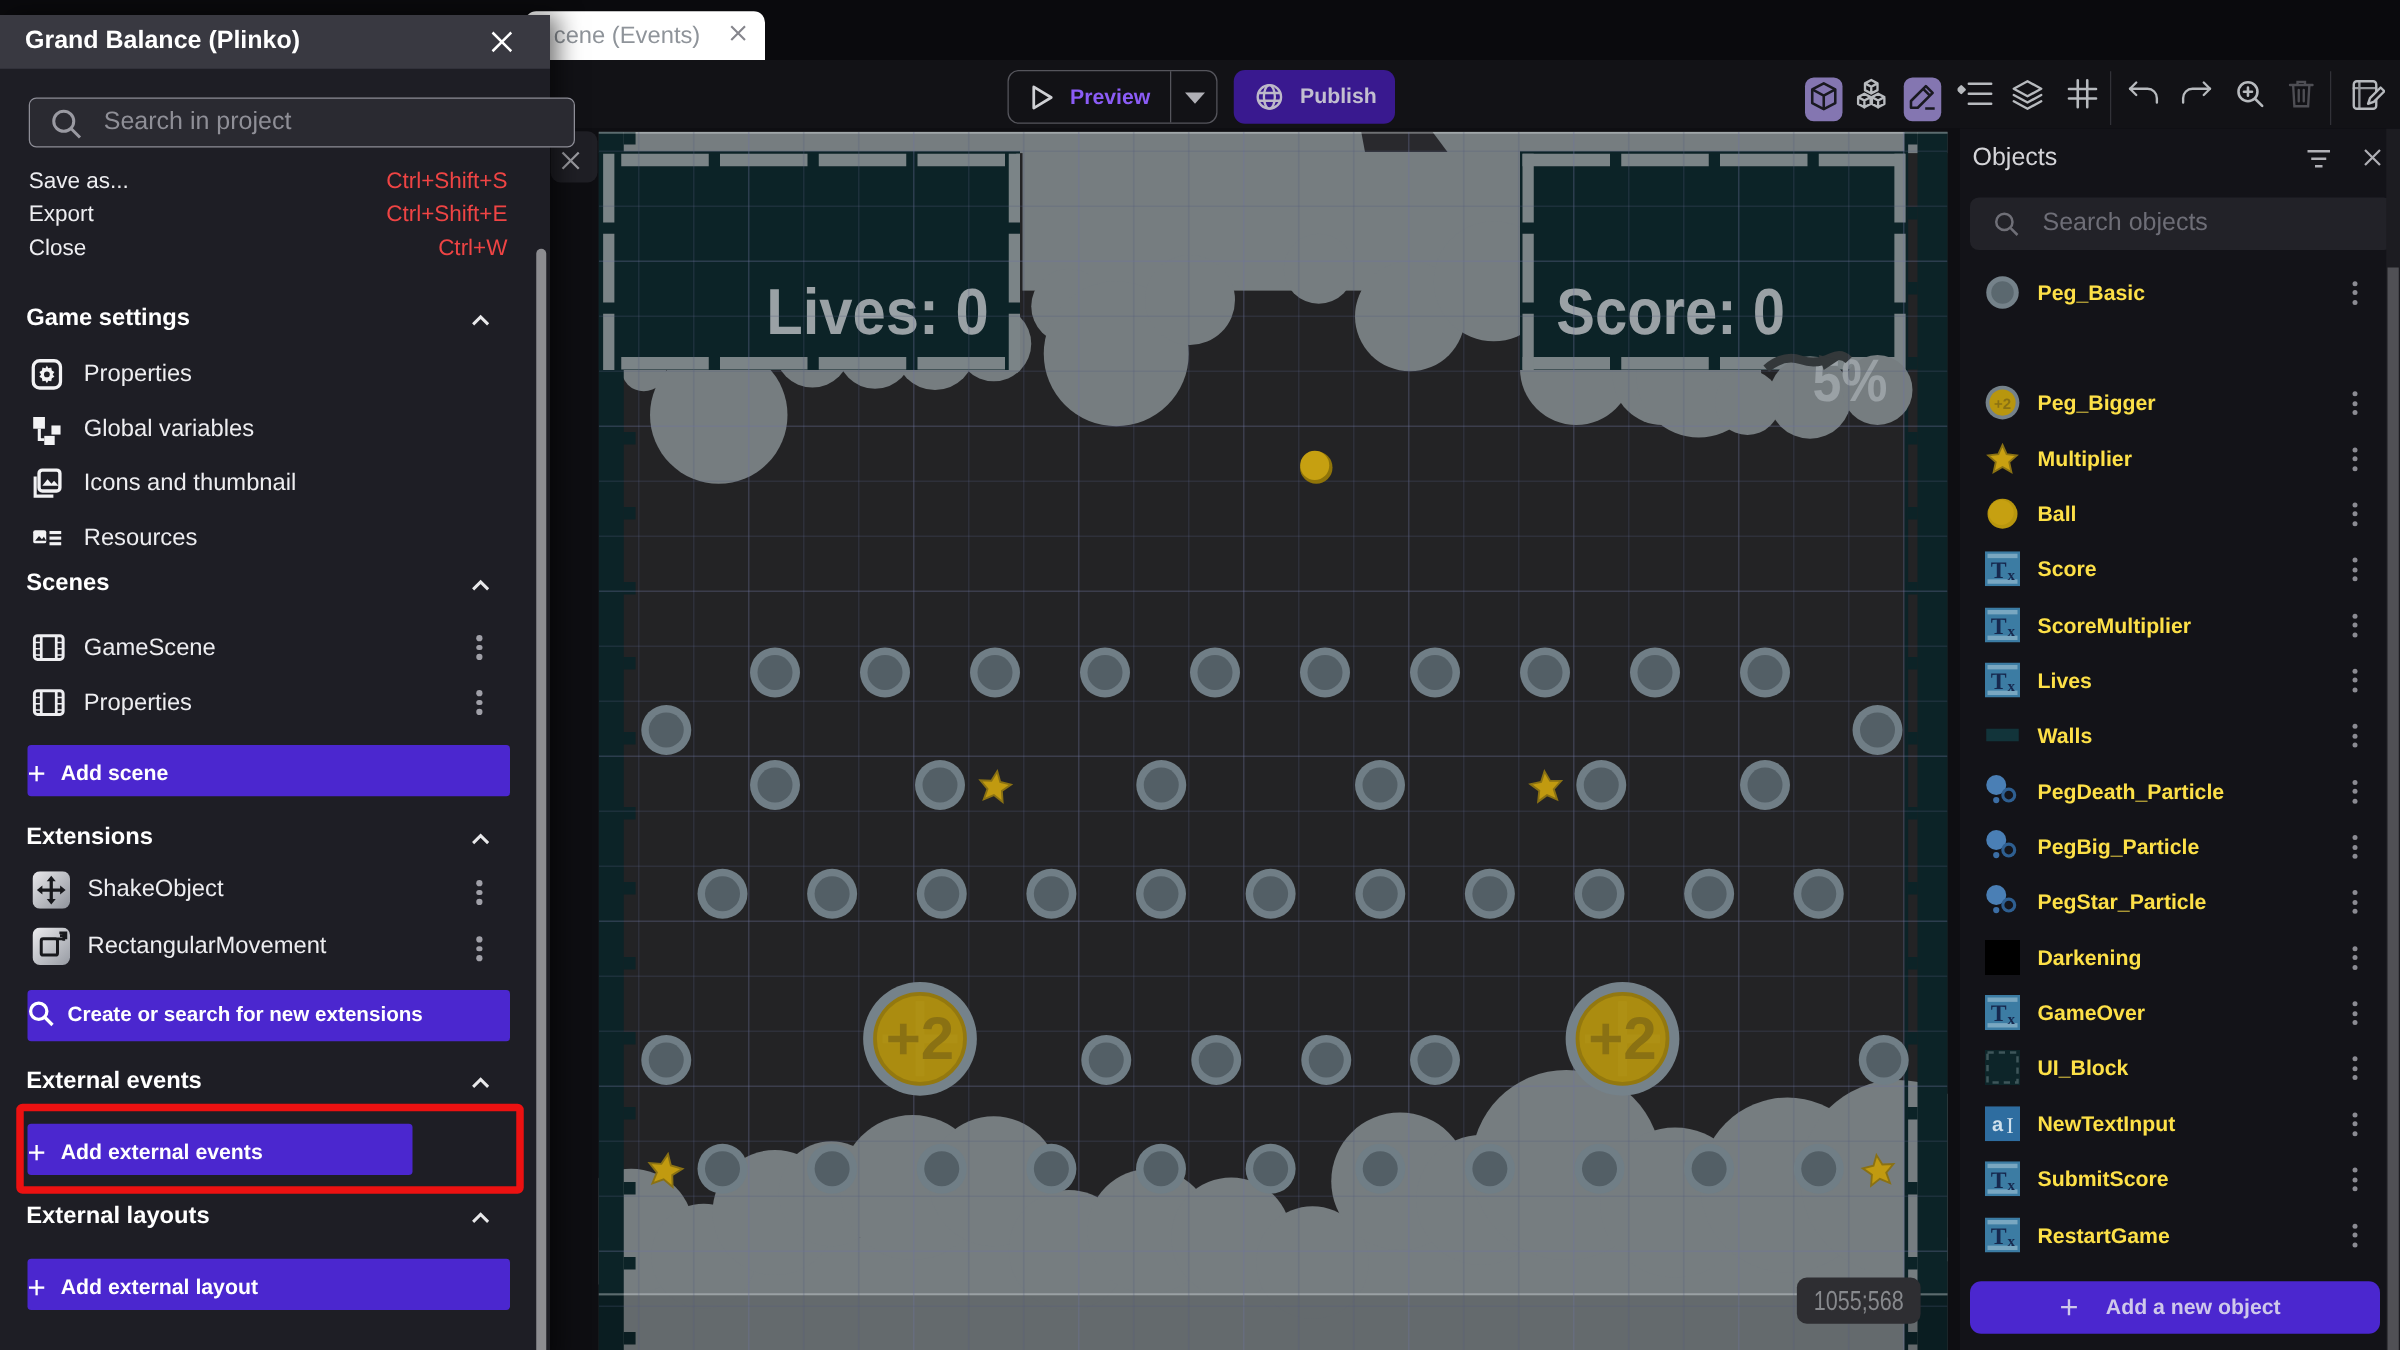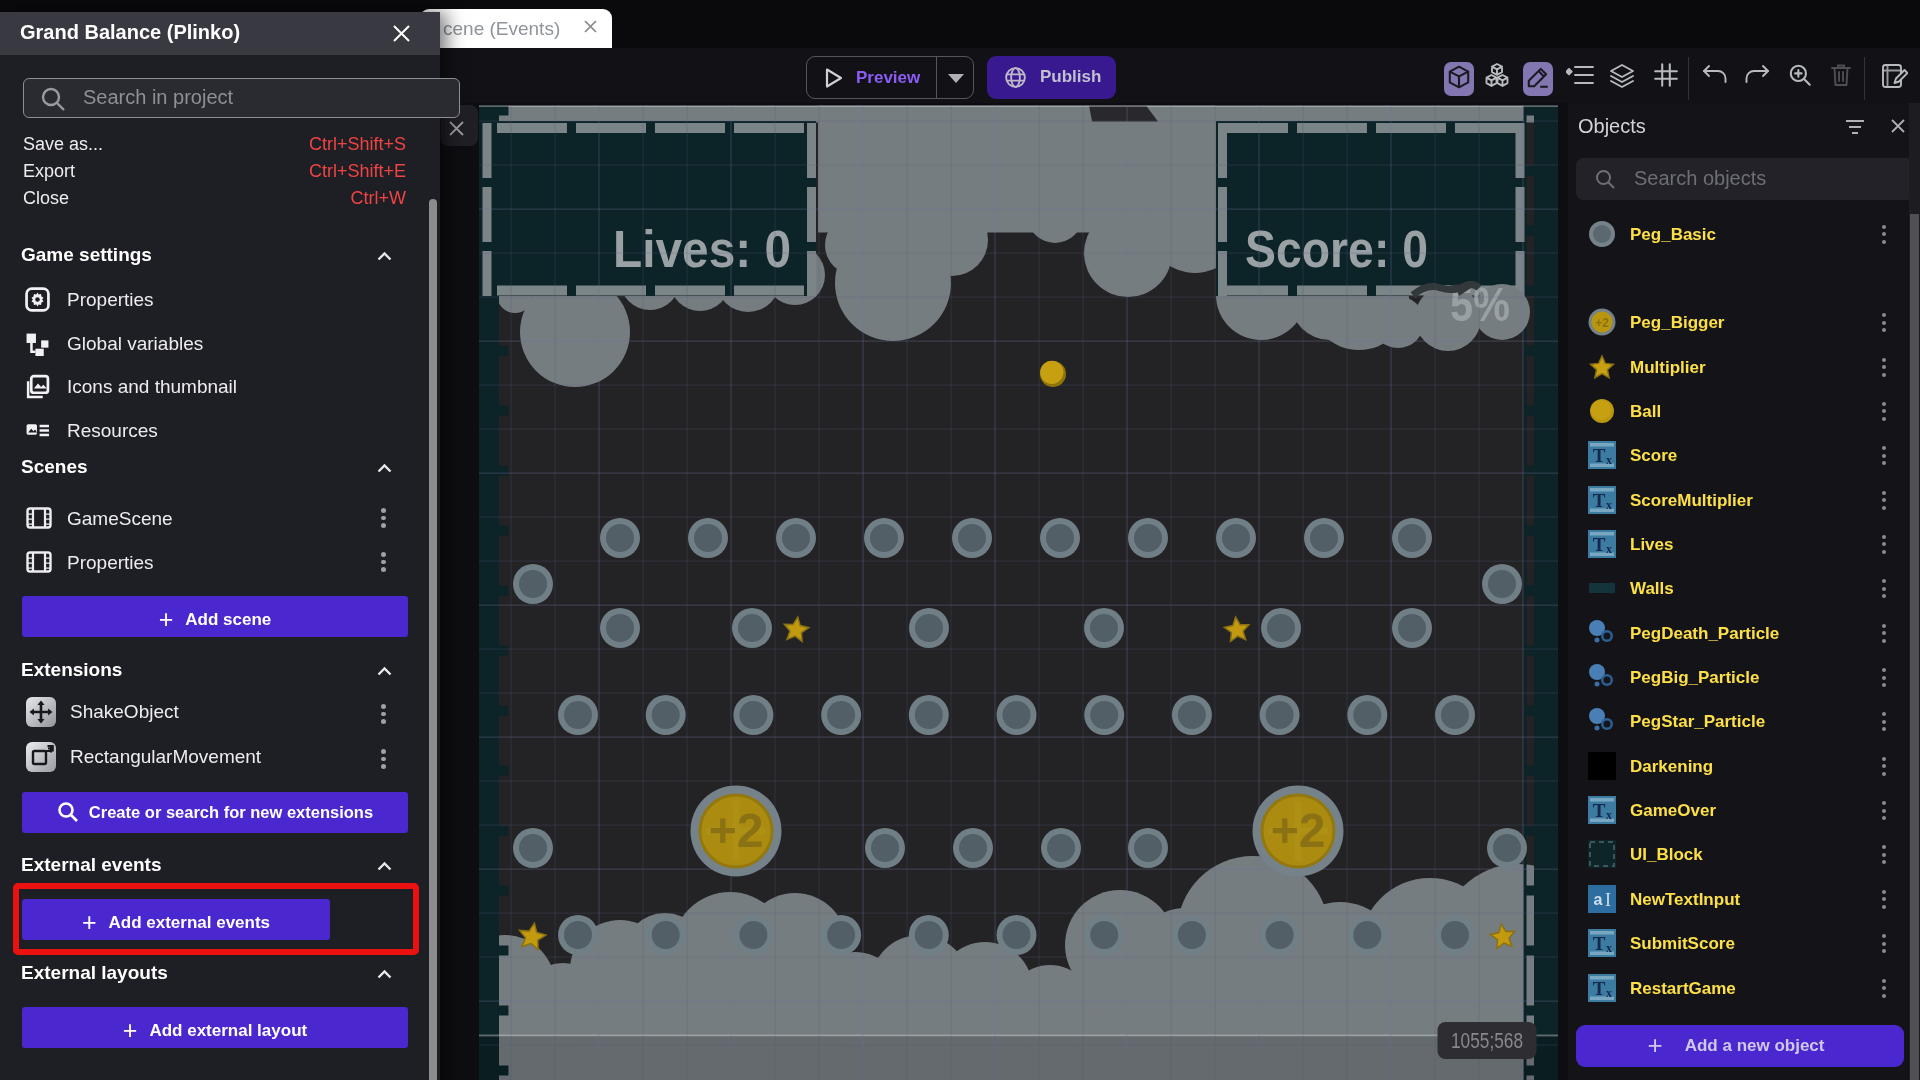--- a/index.html
+++ b/index.html
@@ -54,21 +54,21 @@
 .mrow b{position:absolute;right:0;font-weight:normal;font-size:18px;color:#ef4444}
 .sect{position:absolute;left:21px;font-size:19px;font-weight:bold;color:#fff}
 .chev{position:absolute;left:376px;width:17px;height:17px}
 .irow{position:absolute;left:25px;height:30px}
 .irow .lbl{position:absolute;left:42px;top:3px;font-size:19px;color:#ededf0;white-space:nowrap}
 .srow .lbl{position:absolute;left:41px;top:4px;font-size:19px;color:#ededf0;white-space:nowrap}
 .srow{position:absolute;left:26px;height:32px}
 .kdots{position:absolute;left:381px;width:5px}
 .kdots i{display:block;width:4.5px;height:4.5px;border-radius:2.5px;background:#a0a0a8;margin-bottom:3.2px}
 .pbtn{position:absolute;left:22px;width:386px;height:41px;background:#4b27cf;border-radius:3px;color:#fff;
-  font-size:17px;font-weight:bold;text-align:center;line-height:41px}
+  font-size:17px;font-weight:bold;text-align:left;line-height:41px}
 .pbtn .pl{font-size:25px;font-weight:normal;position:relative;top:2.5px;margin-right:12px}
 #redrect{position:absolute;left:13px;top:871px;width:406px;height:72px;border:6.5px solid #ec1111;border-radius:5px}
 #lpsb{position:absolute;left:429px;top:187px;width:8px;height:893px;background:#8c8c90;border-radius:4px}
 .xmark{stroke:#fff;stroke-width:2;fill:none}
 
 </style></head><body>
 
 <div id="tabbar">
 <div id="tab1">
       <span>cene (Events)</span>

